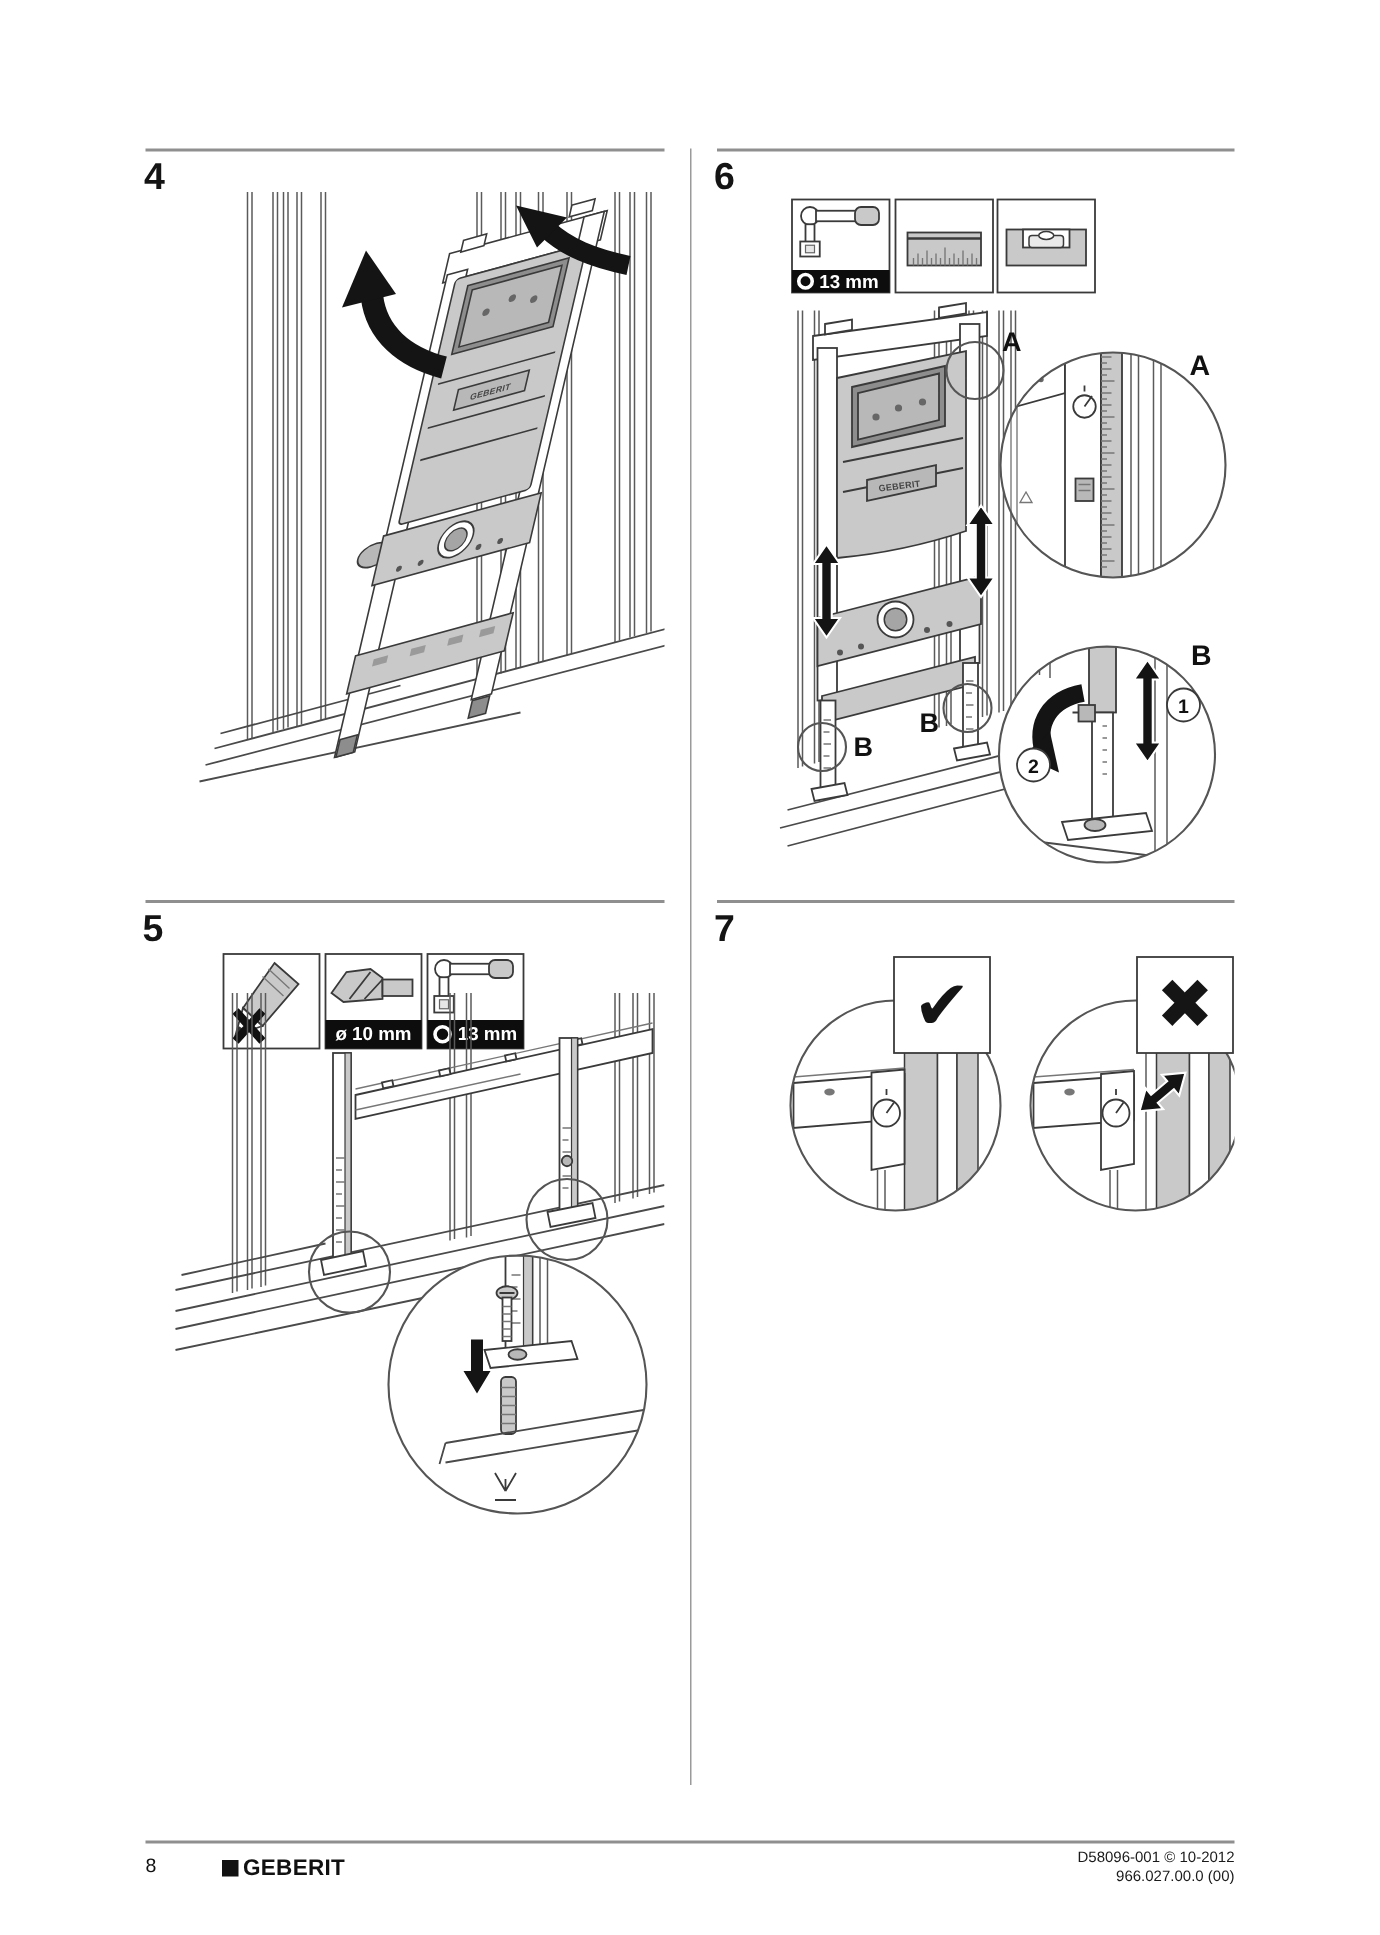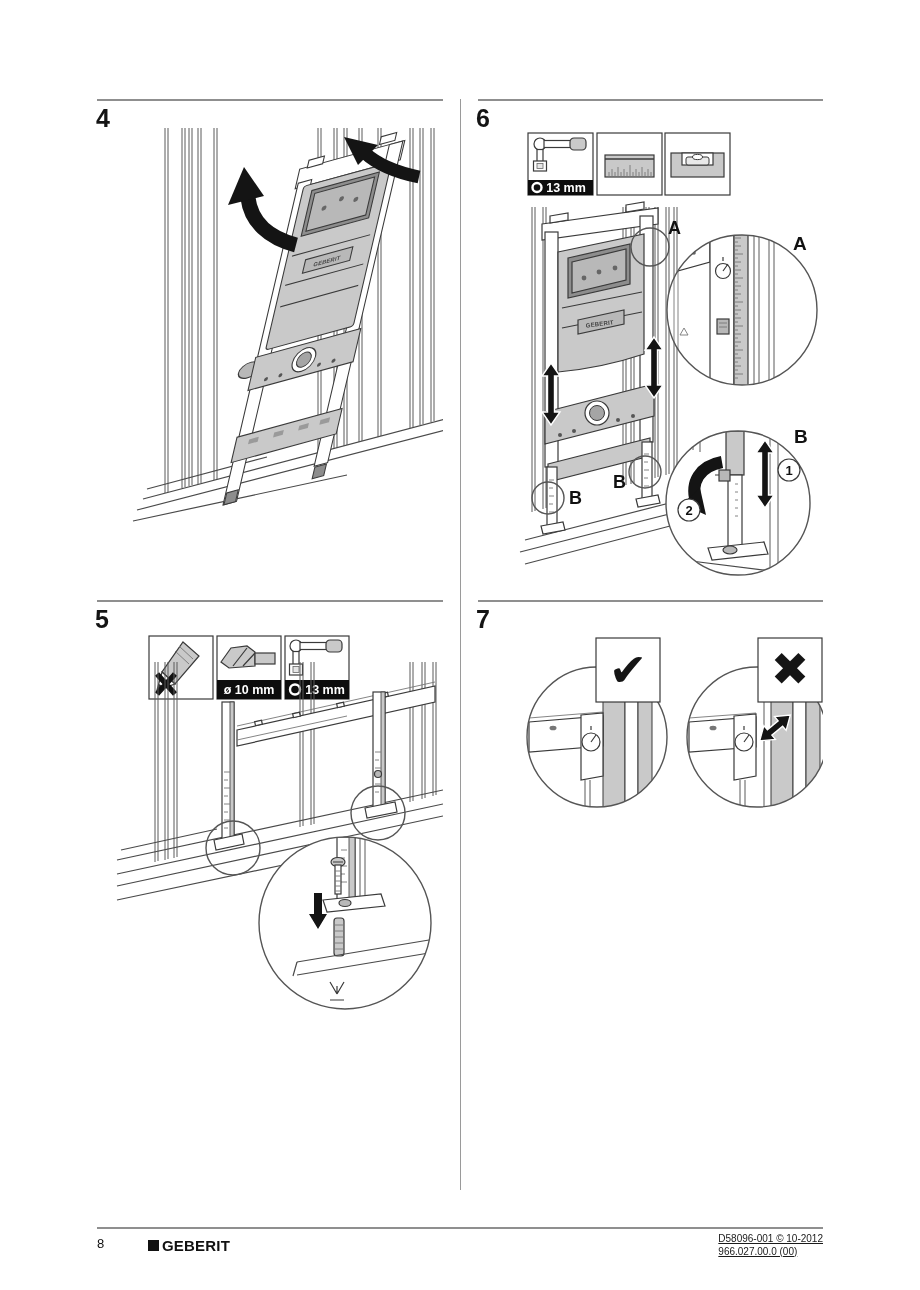--- a/index.html
+++ b/index.html
@@ -26,21 +26,21 @@
   .toolTxt{font:bold 12.5px "Liberation Sans",sans-serif;fill:#fff}
   .numTxt{font:bold 13px "Liberation Sans",sans-serif;fill:#111}
   .brandTiny{font:bold 6px "Liberation Sans",sans-serif;fill:#444;letter-spacing:.2px}
   .markTxt{font:bold 46px "DejaVu Sans",sans-serif;fill:#151515}
   
   .pageno{position:absolute;left:97px;top:1236px;font-size:13px;color:#111;}
   .logo{position:absolute;left:148px;top:1237px;display:flex;align-items:center;}
   .logo-square{width:11px;height:11px;background:#111;margin-right:3px;}
   .logo-text{font-size:15px;font-weight:800;letter-spacing:.2px;color:#111;}
   .codes{position:absolute;right:97px;top:1233px;font-size:10px;line-height:12.5px;
-         color:#1a1a1a;text-align:left;text-decoration:underline;}
+         color:#1a1a1a;text-align:right;}
 </style>
 </head>
 <body>
 
 <div class="page">
 
   <div class="rule" style="left:97px;top:99px;width:346px;"></div>
   <div class="step-num" style="left:96px;top:106px;">4</div>
 
   <svg class="fig" style="left:97px;top:110px;" width="346" height="482" viewBox="0 0 346 482">

